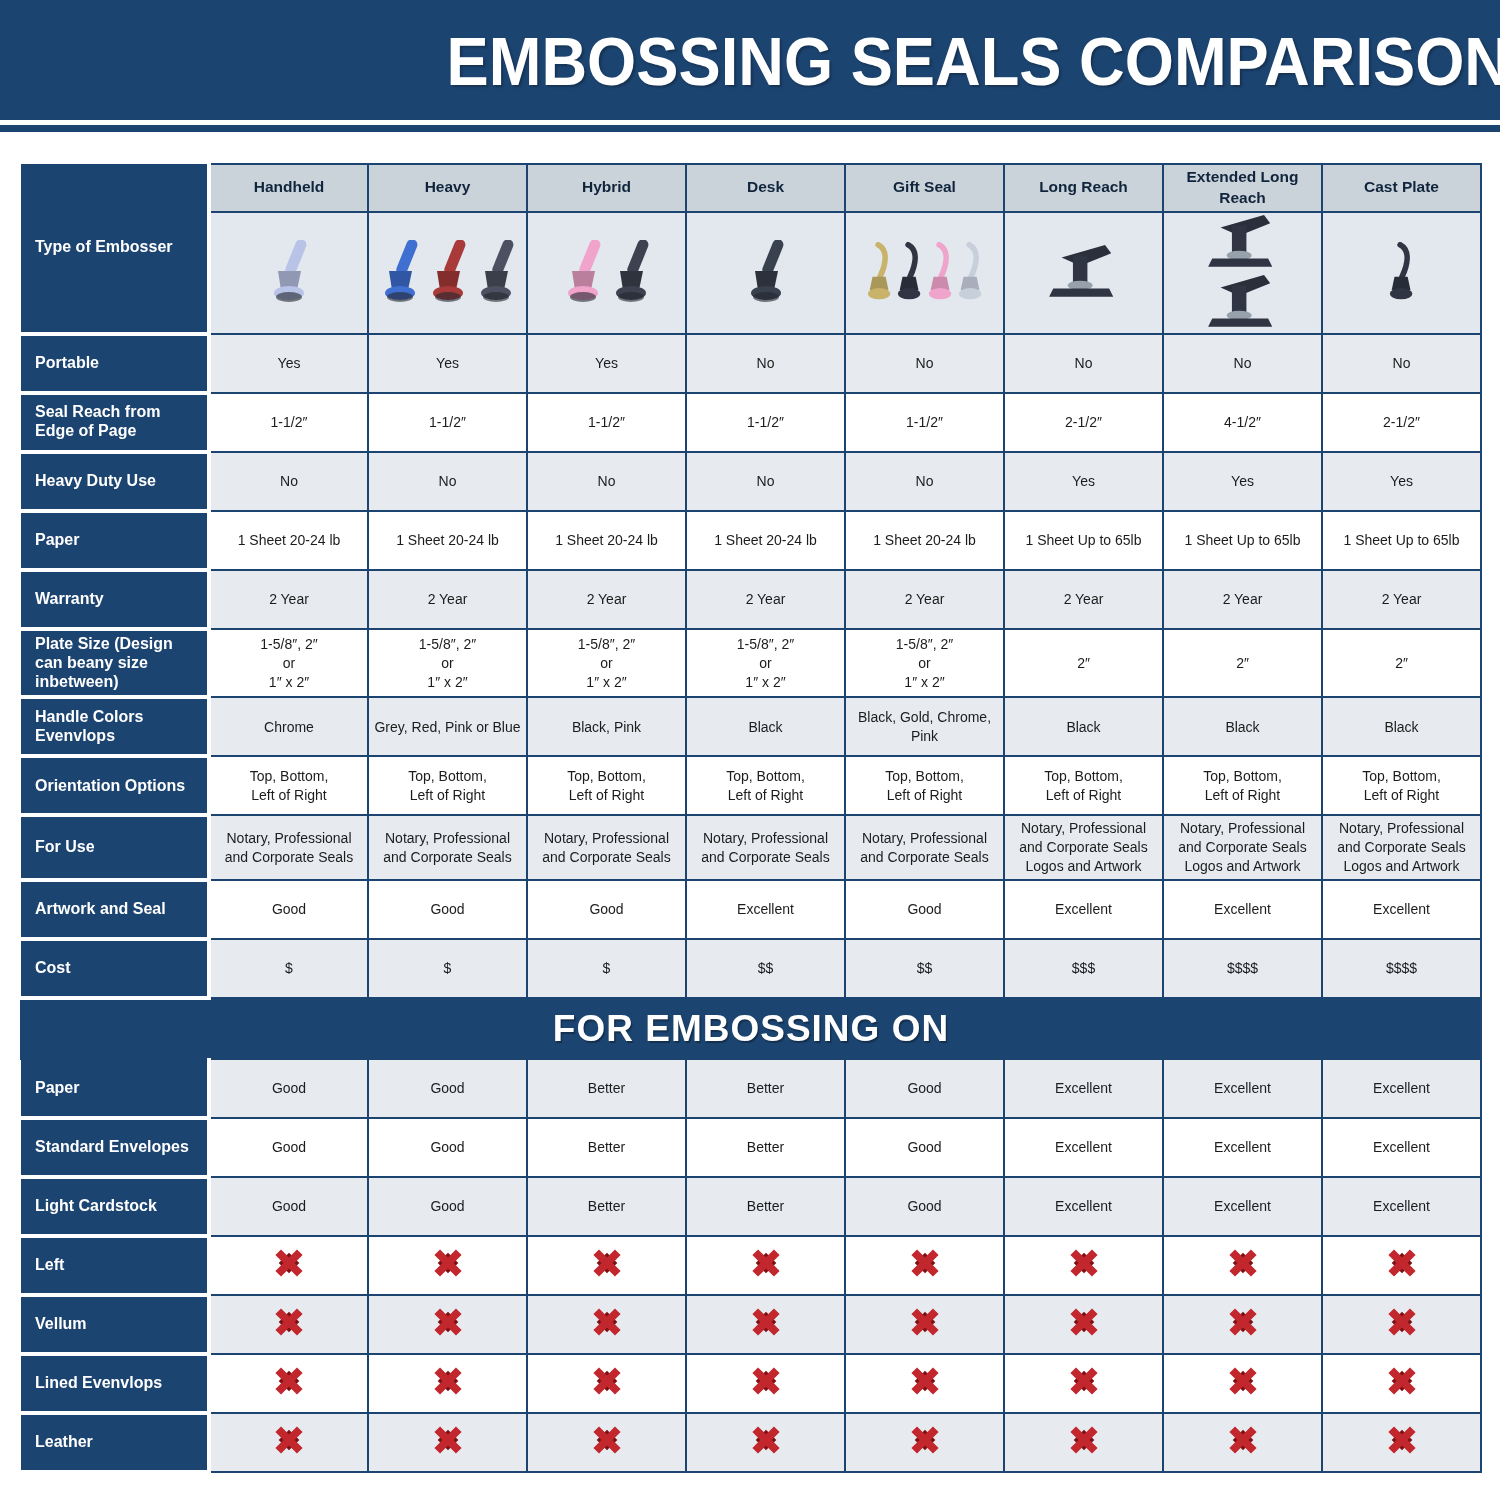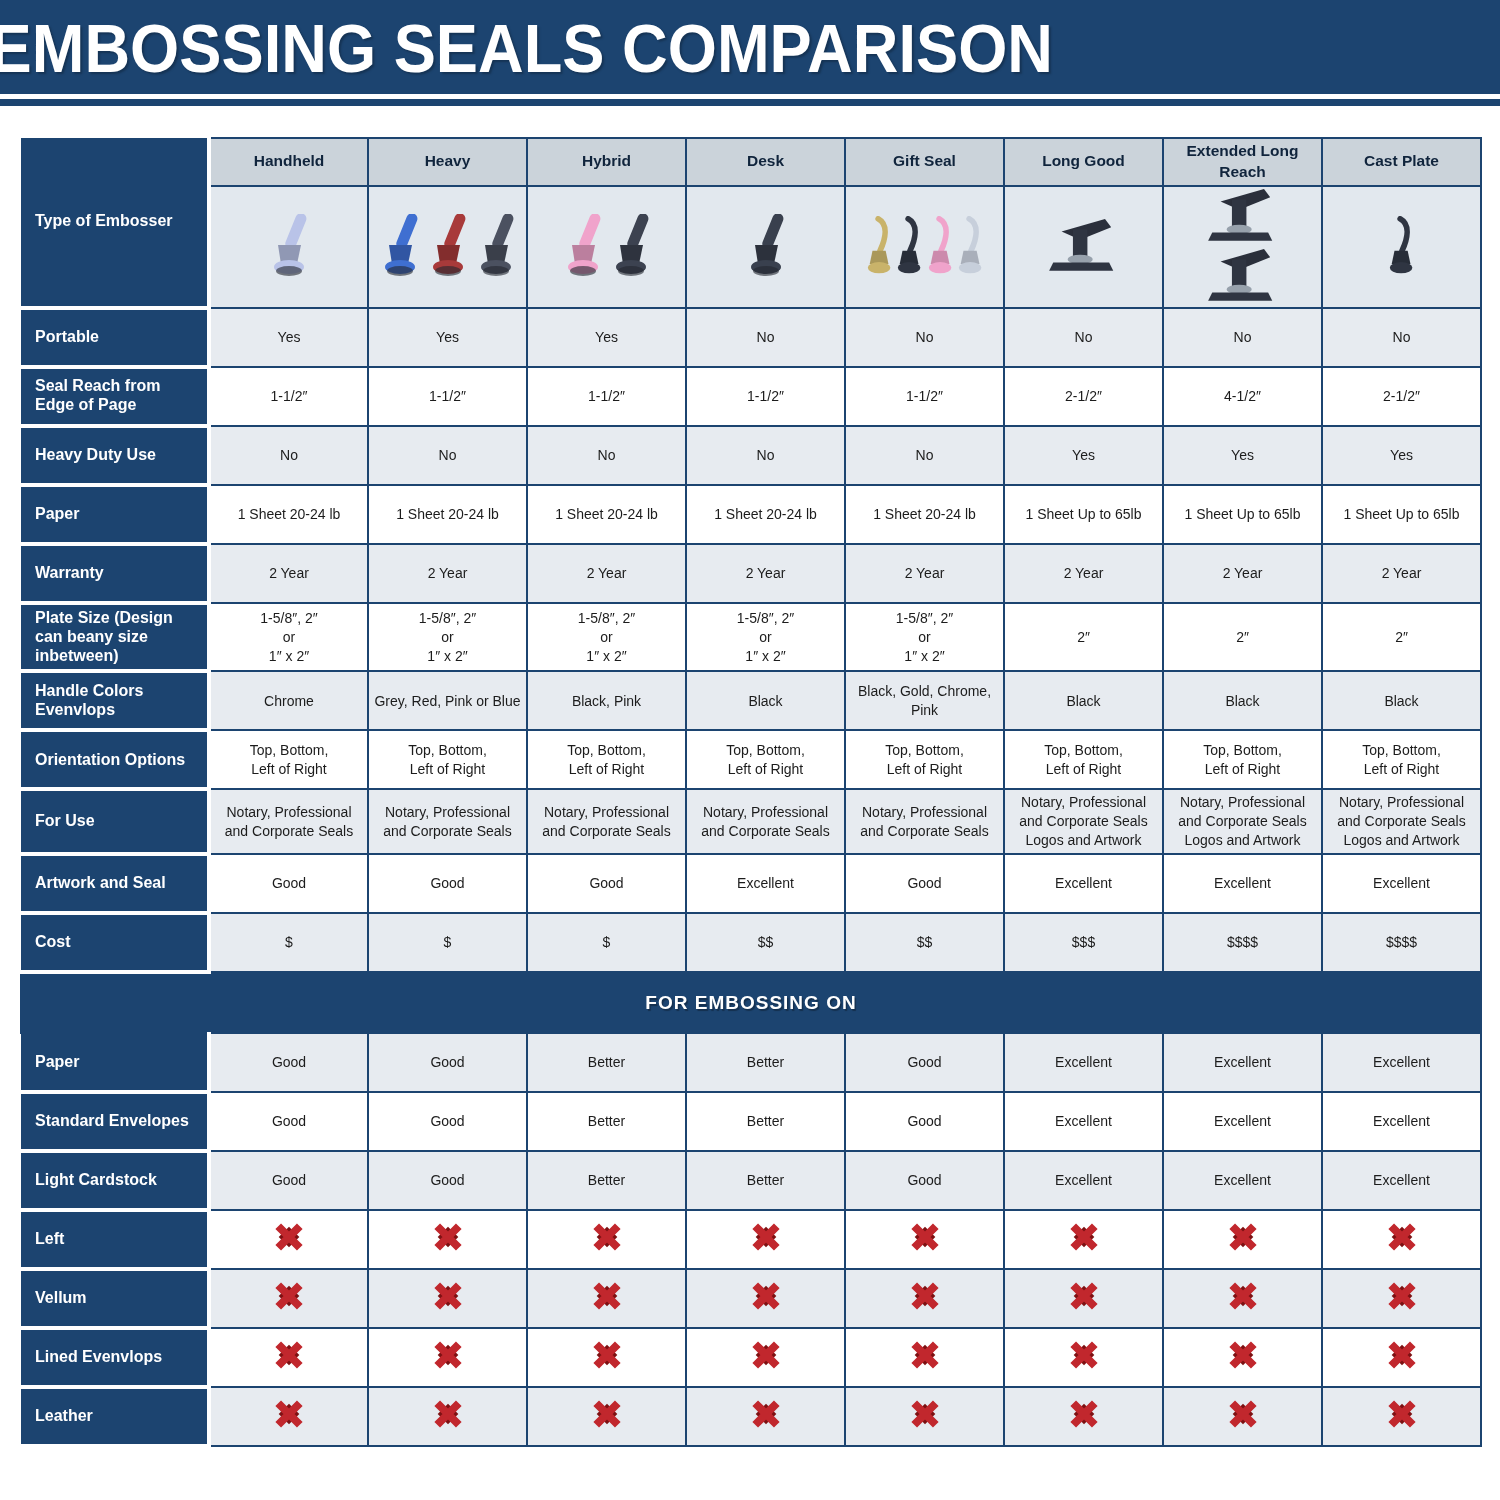--- a/index.html
+++ b/index.html
@@ -1,34 +1,34 @@
 <!DOCTYPE html>
 <html><head>
 <meta charset="utf-8">
 <style>
   html,body{margin:0;padding:0;background:#ffffff;width:1500px;height:1500px;overflow:hidden;
             font-family:"Liberation Sans","DejaVu Sans",sans-serif;}
-  .top-band{height:94px;background:#1c4470;display:flex;align-items:center;justify-content:flex-start;}
+  .top-band{height:120px;background:#1c4470;display:flex;align-items:center;justify-content:flex-end;}
   .top-band h1{margin:0;color:#ffffff;font-size:62px;font-weight:bold;letter-spacing:0px;
                transform:scale(1.02,1.12);text-shadow:2px 2px 2px rgba(0,0,0,0.25);}
   .stripe-gap{height:5px;background:#ffffff;}
   .stripe-blue{height:7px;background:#1c4470;}
   .table-wrap{margin:31px 20px 0 20px;}
   table{width:1460px;border-collapse:collapse;table-layout:fixed;}
   td,th{border:2px solid #1c4470;text-align:center;vertical-align:middle;
         font-size:14px;color:#1c1c1c;padding:3px 4px;line-height:1.35;white-space:pre-line;}
   th.col-head{background:#cbd3da;color:#10243c;font-size:15.5px;font-weight:bold;height:38px;padding:2px;}
   td.img-cell{background:#e2e8ee;height:84px;padding:0 2px;}
   td.label-cell{background:#1c4470;color:#ffffff;font-weight:bold;text-align:left;
                 padding:4px 6px 4px 14px;font-size:16px;line-height:1.18;border:none;
                 border-bottom:4px solid #ffffff;border-right:4px solid #ffffff;margin-left:8px;}
   tr.shade td.data{background:#e7ebf0;}
   tr.plain td.data{background:#ffffff;}
   td.data{height:51px;}
-  td.banner-cell{background:#1c4470;color:#ffffff;font-weight:bold;font-size:19px;
+  td.banner-cell{background:#1c4470;color:#ffffff;font-weight:bold;font-size:37px;
                  letter-spacing:1px;height:52px;text-shadow:1.5px 1.5px 1px rgba(0,0,0,0.3);}
   .img-cell svg{vertical-align:middle;margin:0 1px;}
   .x-wrap{display:inline-block;line-height:0;}
   .footer-gap{height:27px;background:#ffffff;}
 </style>
 </head>
 <body>
 
 <div class="top-band">
   <h1>EMBOSSING SEALS COMPARISON</h1>
@@ -50,21 +50,21 @@
         <col style="width:159px">
       </colgroup>
       <tbody>
         <tr>
           <td class="label-cell" rowspan="2">Type of Embosser</td>
           <th class="col-head">Handheld</th>
           <th class="col-head">Heavy</th>
           <th class="col-head">Hybrid</th>
           <th class="col-head">Desk</th>
           <th class="col-head">Gift Seal</th>
-          <th class="col-head">Long Good</th>
+          <th class="col-head">Long Reach</th>
           <th class="col-head">Extended Long Reach</th>
           <th class="col-head">Cast Plate</th>
         </tr>
         <tr>
           <td class="img-cell"><svg viewBox="0 0 46 66" height="66">
     <rect x="24" y="-2" width="11" height="38" rx="5.5" fill="#b9c3e8" transform="rotate(22 29 18)"></rect>
     <path d="M12 31 L35 31 L31 50 L15 50 Z" fill="#9098b4"></path>
     <ellipse cx="23" cy="53" rx="15" ry="7" fill="#b9c3e8"></ellipse>
     <ellipse cx="23" cy="57" rx="13" ry="5" fill="#23262e" opacity="0.6"></ellipse>
             </svg></td>

